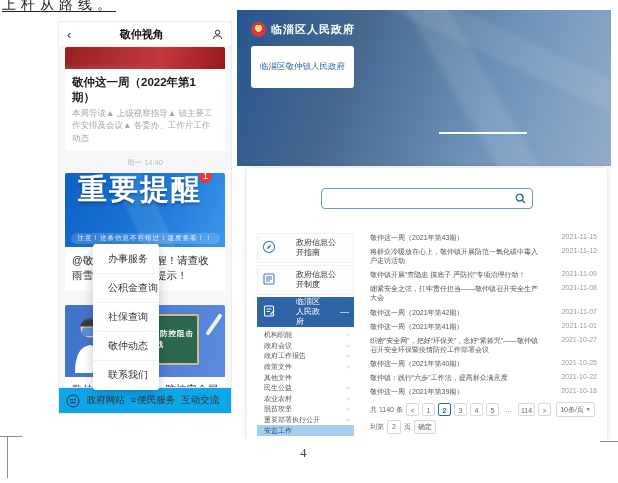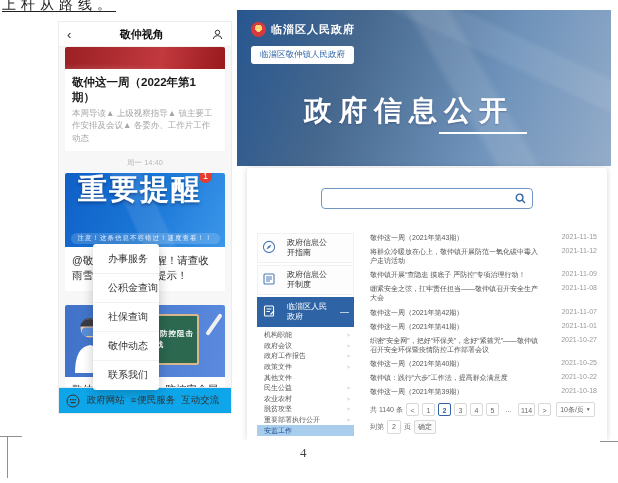--- a/index.html
+++ b/index.html
@@ -67,32 +67,32 @@
   .s-header{position:absolute;left:0;top:0;right:0;height:156px;
     background:linear-gradient(60deg,transparent 55%,rgba(255,255,255,.10) 57% 64%,transparent 66%),
                linear-gradient(25deg,transparent 68%,rgba(255,255,255,.08) 70% 78%,transparent 80%),
                linear-gradient(110deg,#27568f 0%,#46688e 30%,#6f93bb 68%,#94acc9 100%);}
   .s-org{position:absolute;left:14px;top:12px;display:flex;align-items:center;gap:5px;}
   .s-emblem{width:15px;height:15px;border-radius:50%;display:flex;align-items:center;justify-content:center;
     background:radial-gradient(circle at 50% 42%,#f7d774 0 30%,#d9383c 32% 100%);}
   .s-star{font-size:7px;color:#ffe27a;line-height:1;}
   .s-orgname{font-size:11px;font-weight:bold;color:#fff;letter-spacing:1px;}
   .s-suborg{position:absolute;left:14px;top:36px;background:#fff;border-radius:3px;
-    padding:3px 9px;font-size:8.5px;color:#2e64a6;}
+    padding:15px 9px;font-size:8.5px;color:#2e64a6;}
   .s-banner-title{position:absolute;left:0;right:30px;top:82px;text-align:center;font-size:28px;
     font-weight:bold;color:#fff;letter-spacing:7px;text-shadow:0 1px 2px rgba(0,0,60,.25);}
   .s-underline{position:absolute;left:54%;top:122px;width:88px;height:2px;background:#fff;}
   .s-card{position:absolute;left:10px;right:4px;top:158px;bottom:0;background:#fff;
     box-shadow:0 0 6px rgba(0,0,0,.16);border-radius:3px 3px 0 0;padding:12px 10px 0;}
   .s-search{width:212px;height:21px;margin:8px auto 24px;border:1px solid #7196c4;border-radius:4px;
     background:#fff;display:flex;align-items:center;padding:0 6px;box-sizing:border-box;}
   .s-search input{flex:1;border:none;outline:none;font-size:9px;background:transparent;min-width:0;}
   .s-body{display:flex;}
   .s-sidebar{width:97px;flex-shrink:0;}
-  .s-main-item{display:flex;align-items:center;gap:11px;background:#fdfdfd;border:1px solid #eef1f5;
+  .s-main-item{display:flex;align-items:center;gap:20px;background:#fdfdfd;border:1px solid #eef1f5;
     height:28px;padding:0 4px;font-size:8px;color:#333;line-height:1.25;margin-bottom:2px;}
   .s-main-item.active{background:#2e64a6;border-color:#2e64a6;color:#fff;}
   .s-mi-label{width:42px;}
   .s-mi-minus{margin-left:auto;font-size:9px;line-height:1;}
   .s-submenu{margin-top:3px;}
   .s-subitem{display:flex;justify-content:space-between;align-items:center;font-size:7px;color:#555;
     padding:0 4px 0 7px;height:10.6px;}
   .s-subitem.hl{background:#a9cdec;color:#1d4f8c;}
   .s-chev{color:#b9b9b9;font-size:6px;}
   .s-list{flex:1;padding-left:16px;min-width:0;}
@@ -203,21 +203,20 @@
 
   <div class="site">
     <div class="s-header">
       <div class="s-org">
         <span class="s-emblem">
             <span class="s-star">★</span>
           </span>
         <span class="s-orgname">临淄区人民政府</span>
       </div>
       <div class="s-suborg">临淄区敬仲镇人民政府</div>
-      <div class="s-banner-title">政府信息公开</div>
       <div class="s-underline"></div>
     </div>
 
     <div class="s-card">
       <div class="s-search">
         <input type="text" value="" style="">
         <span class="s-search-icon">
           <svg width="11" height="11" viewBox="0 0 11 11">
               <circle cx="4.6" cy="4.6" r="3.4" fill="none" stroke="#2e64a6" stroke-width="1.3"></circle>
               <line x1="7.2" y1="7.2" x2="10" y2="10" stroke="#2e64a6" stroke-width="1.3"></line>

